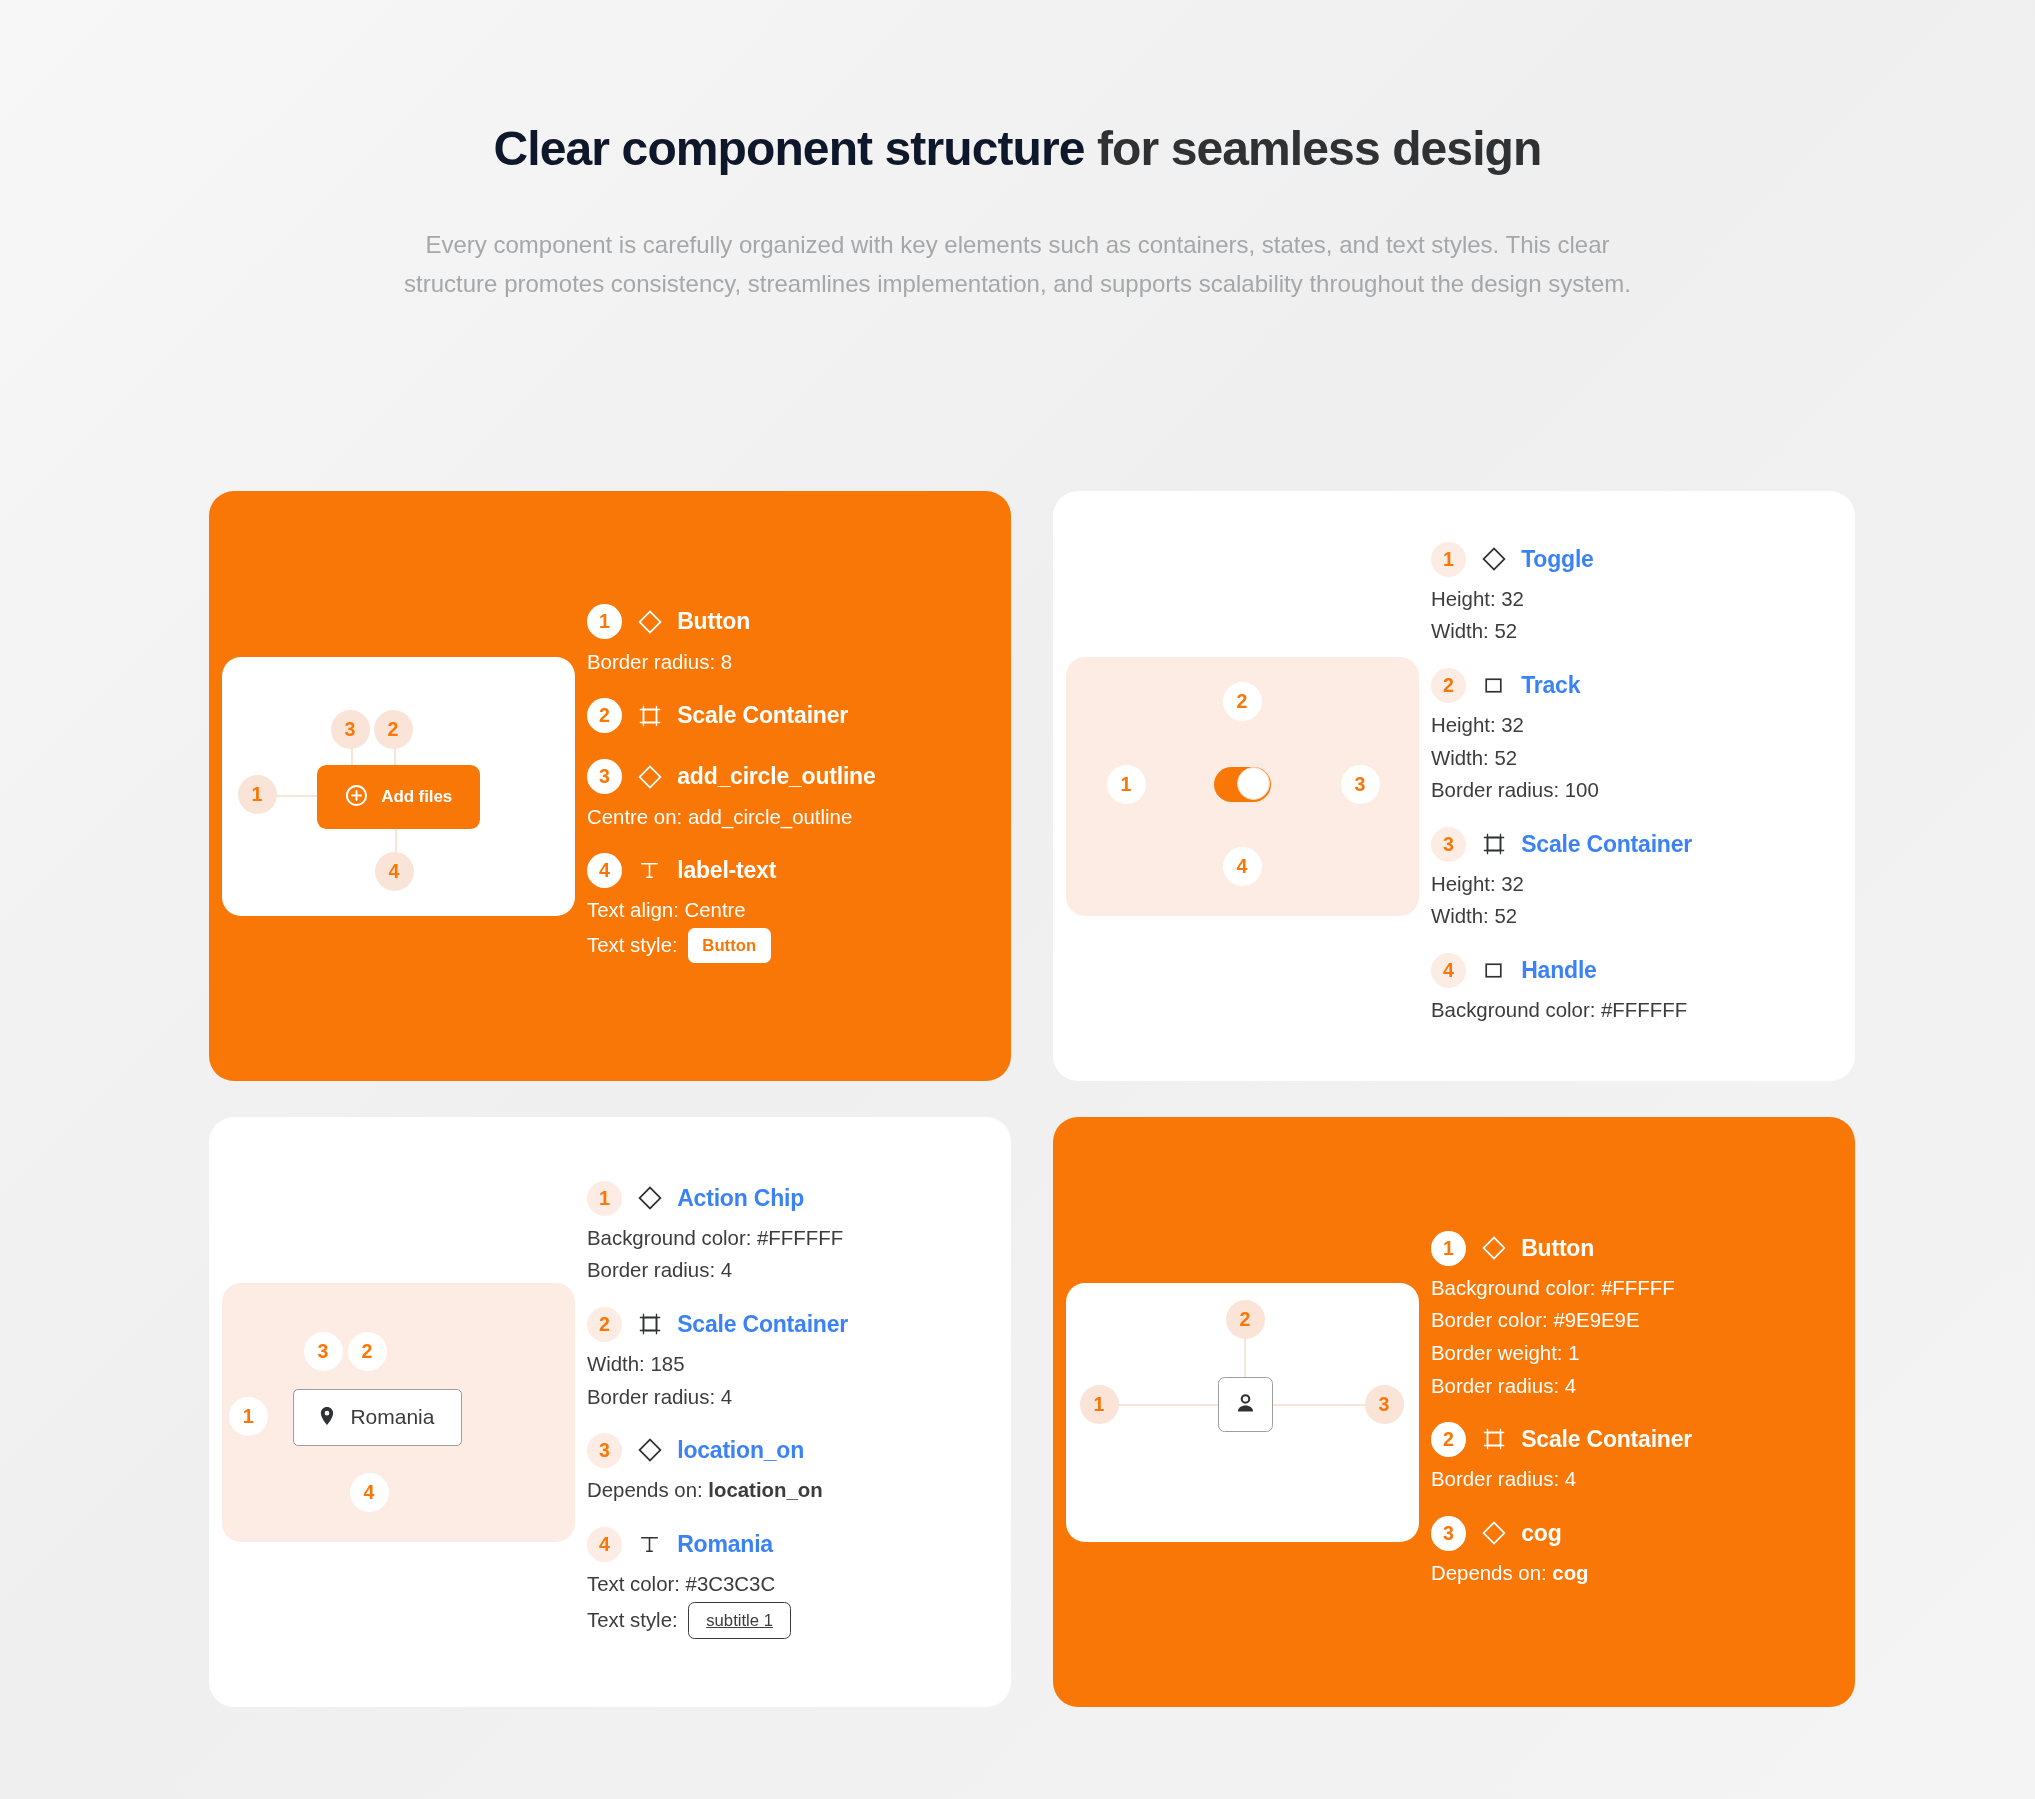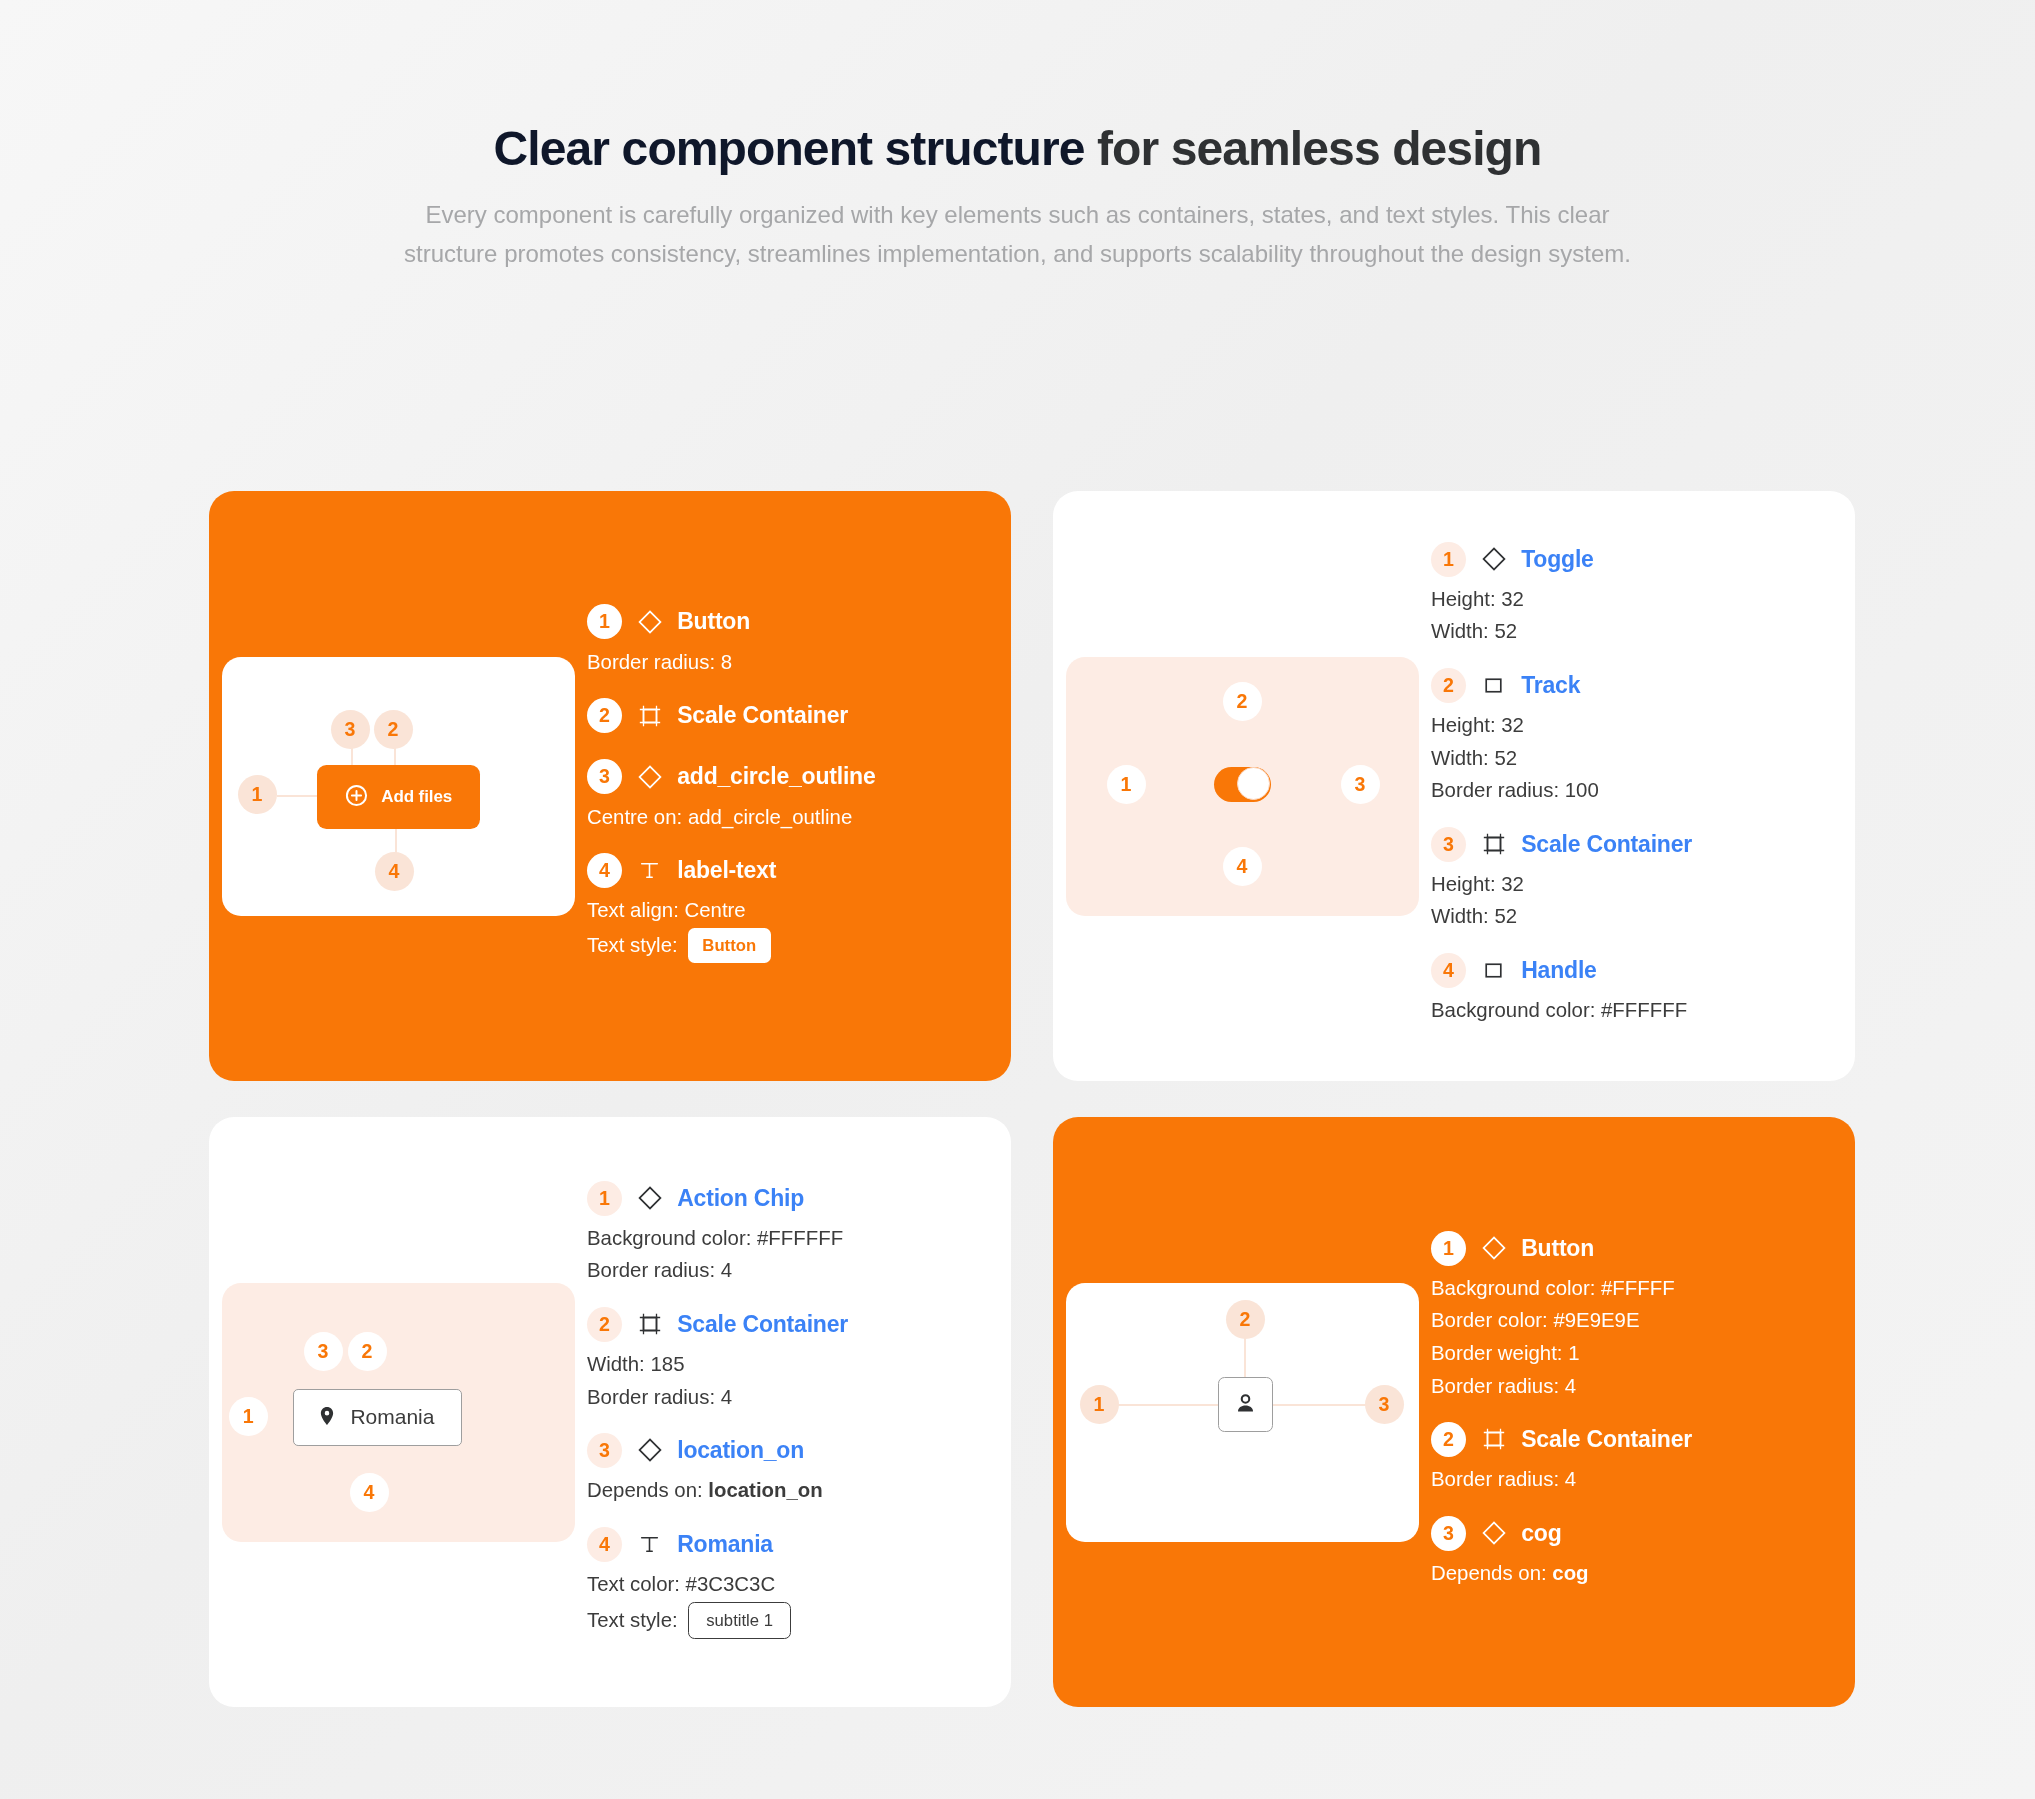--- a/index.html
+++ b/index.html
@@ -18,21 +18,21 @@
   .header { padding-top: 122px; text-align: center; }
   .title {
     font-size: 48px;
     font-weight: 700;
     letter-spacing: -0.9px;
     color: #2f3133;
     line-height: 1.12;
   }
   .title .accent { color: #0f172a; text-align: center; }
   .subtitle {
-    margin: 20px auto 0;
+    margin: 50px auto 0;
     max-width: 1279px;
     font-size: 24px;
     line-height: 1.62;
     color: #a6a7a9;
     font-weight: 400;
   }
 
   
   .grid {
     position: absolute;
@@ -203,20 +203,21 @@
     padding: 5.1px 14.5px;
     border-radius: 6.5px;
     font-size: 16.7px;
     font-weight: 700;
   }
   .pill.solid { background: #ffffff; color: #f97707; }
   .pill.outline {
     background: #ffffff; color: #3c3c3c;
     border: 1.5px solid #3c3c3c; font-weight: 400;
     padding: 5.1px 17.4px;
+    text-decoration: underline;
   }
 
   .gap-sm { height: 16px; }
 </style>
 </head>
 <body>
 
 <div class="header">
   <h1 class="title"><span class="accent">Clear component structure</span><span> for seamless design</span></h1>
   <p class="subtitle">Every component is carefully organized with key elements such as containers, states, and text styles. This clear structure promotes consistency, streamlines implementation, and supports scalability throughout the design system.</p>

